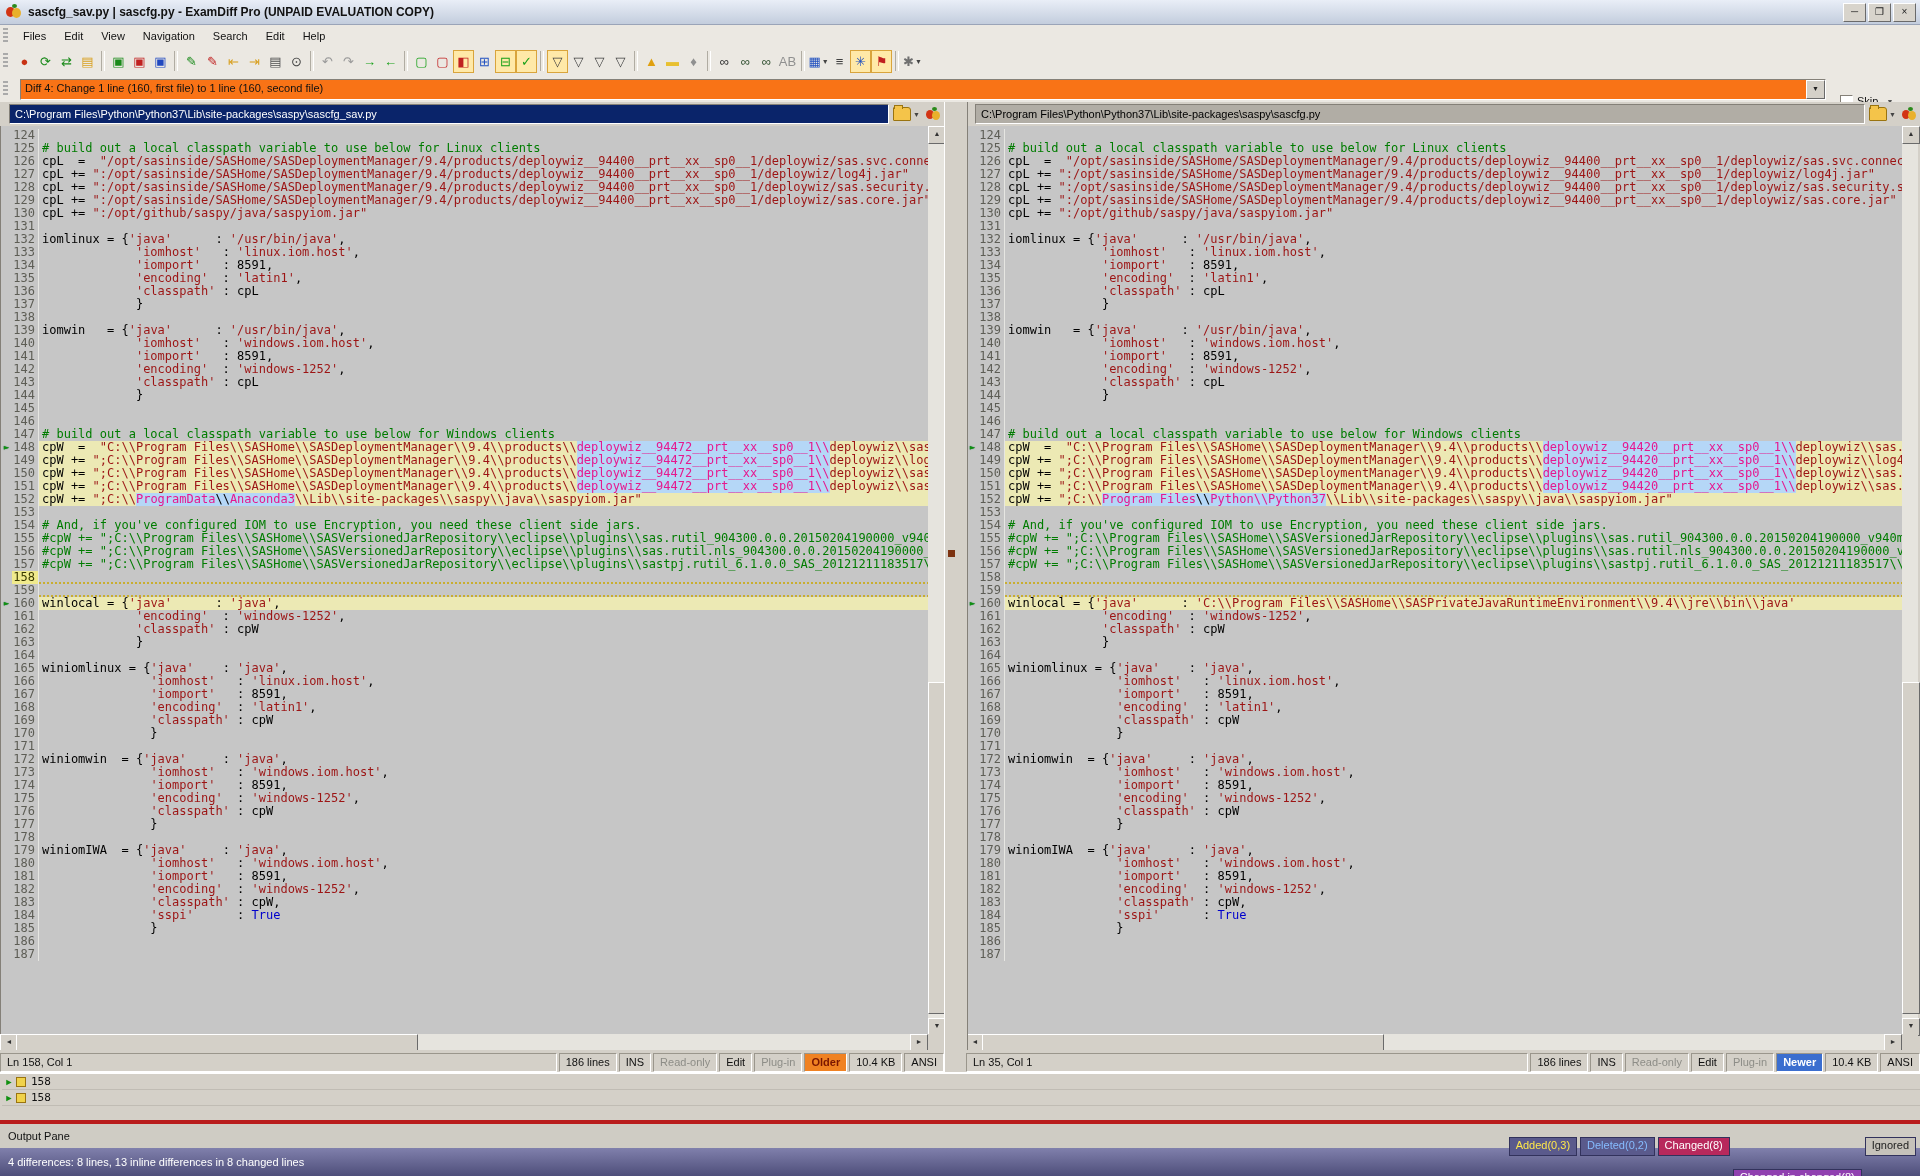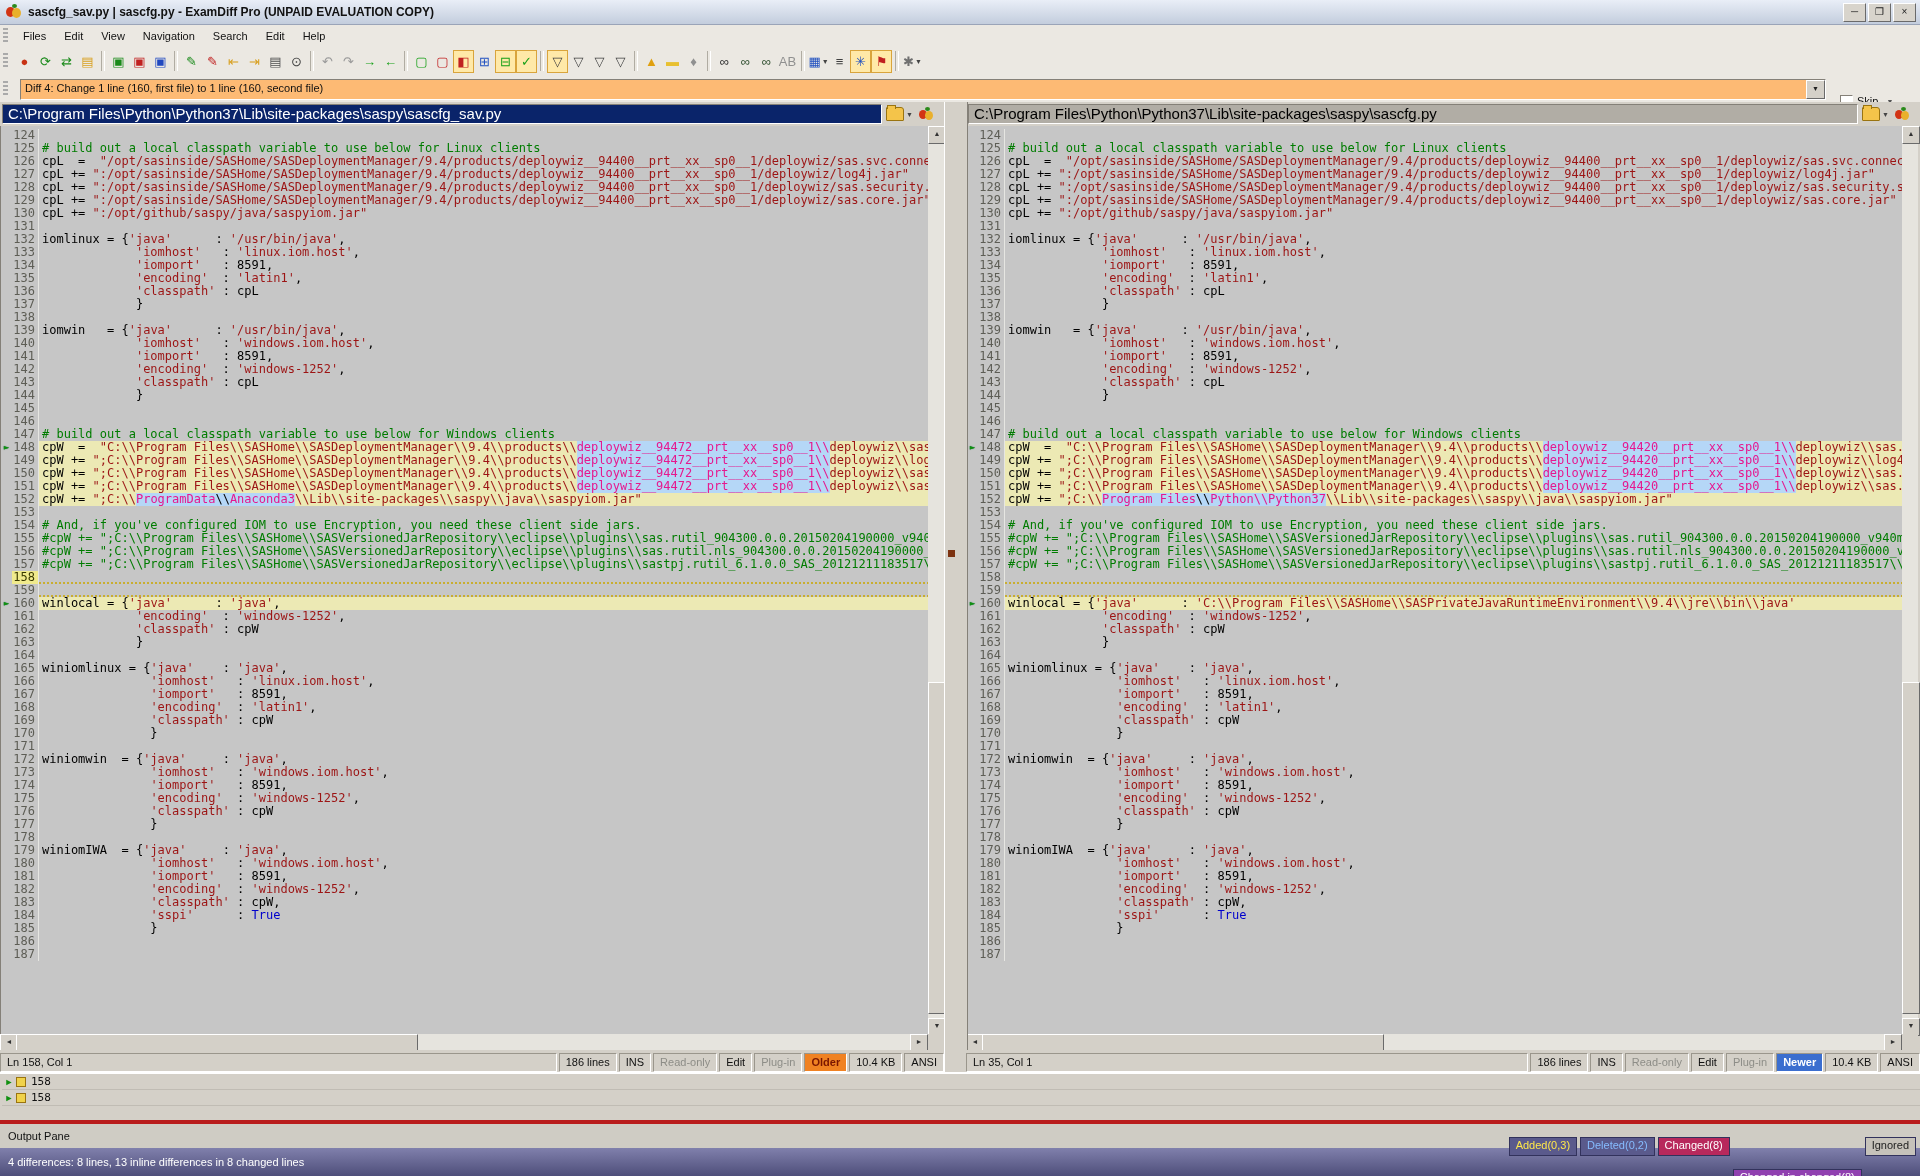--- a/index.html
+++ b/index.html
@@ -22,34 +22,34 @@
   .grip{width:5px;height:16px;margin:0 6px 0 3px;background:repeating-linear-gradient(180deg,#aaa 0 2px,transparent 2px 4px);}
   .menu-item{font-size:11px;color:#111;padding:2px 9px;}
   
   #toolbar{left:0;top:46px;width:1920px;height:30px;background:#ebe8e2;display:flex;align-items:center;border-bottom:1px solid #c6c2ba;}
   .tbtn{width:19px;height:21px;display:flex;align-items:center;justify-content:center;font-size:13px;position:relative;border:1px solid transparent;}
   .tbtn.active{background:#ffe9a8;border:1px solid #d9a43c;}
   .tsep{width:2px;height:20px;margin:0 3px;border-left:1px solid #b0aca2;border-right:1px solid #fff;}
   .tdd{font-size:7px;color:#444;margin-left:1px;}
   
   #diffbar{left:0;top:76px;width:1920px;height:26px;background:#ebe8e2;display:flex;align-items:center;border-bottom:1px solid #c6c2ba;}
-  #diff-combo{margin-left:6px;width:1800px;height:19px;background:#fdba74;border:1px solid;border-color:#848078 #fff #fff #848078;
+  #diff-combo{margin-left:6px;width:1800px;height:19px;background:#f97316;border:1px solid;border-color:#848078 #fff #fff #848078;
               font-size:11px;color:#111;line-height:17px;padding-left:4px;display:flex;}
   #diff-combo-text{flex:1;overflow:hidden;white-space:nowrap;}
   #combo-btn{width:17px;height:17px;background:#d4d0c8;border:1px solid;border-color:#fff #6a6a6a #6a6a6a #fff;
              font-size:7px;text-align:center;line-height:16px;color:#222;}
   #skip-box{display:flex;align-items:center;margin-left:14px;margin-top:24px;}
   #skip-check{width:11px;height:11px;background:#fff;border:1px solid;border-color:#848078 #fff #fff #848078;margin-right:4px;}
   #skip-label{font-size:11px;color:#111;}
   #skip-dd{font-size:7px;color:#555;margin-left:8px;}
   
   .pane-hdr{top:102px;height:24px;background:#d4d0c8;display:flex;align-items:center;}
   #hdrL{left:0;width:944px;} #hdrR{left:966px;width:954px;}
-  .path-bar{height:18px;line-height:18px;font-size:15px;padding:0 5px;white-space:nowrap;overflow:hidden;
-            border:1px solid;border-color:#848078 #fff #fff #848078;margin-left:2px;}
+  .path-bar{height:18px;line-height:18px;font-size:11px;padding:0 5px;white-space:nowrap;overflow:hidden;
+            border:1px solid;border-color:#848078 #fff #fff #848078;margin-left:9px;}
   #pathL{width:868px;background:#0a246a;color:#fff;}
   #pathR{width:878px;background:#b1ada5;color:#000;}
   .hdr-icons{display:flex;align-items:center;margin-left:4px;}
   .folder-ic{width:16px;height:12px;background:#f4c44a;border:1px solid #9a7410;border-radius:1px 3px 1px 1px;position:relative;}
   .folder-ic:before{content:"";position:absolute;left:0;top:-3px;width:7px;height:3px;background:#f4c44a;border:1px solid #9a7410;border-bottom:none;}
   .apple-ic{width:15px;height:14px;position:relative;margin-left:6px;}
   .apple-ic .a1{position:absolute;left:0;top:3px;width:8px;height:9px;border-radius:50%;background:#d23414;}
   .apple-ic .a2{position:absolute;left:6px;top:4px;width:8px;height:9px;border-radius:50%;background:#e9b02c;}
   .apple-ic .a3{position:absolute;left:6px;top:0;width:5px;height:4px;border-radius:50%;background:#2a8a1a;}
   .dd-mini{font-size:7px;color:#444;margin-left:2px;}

